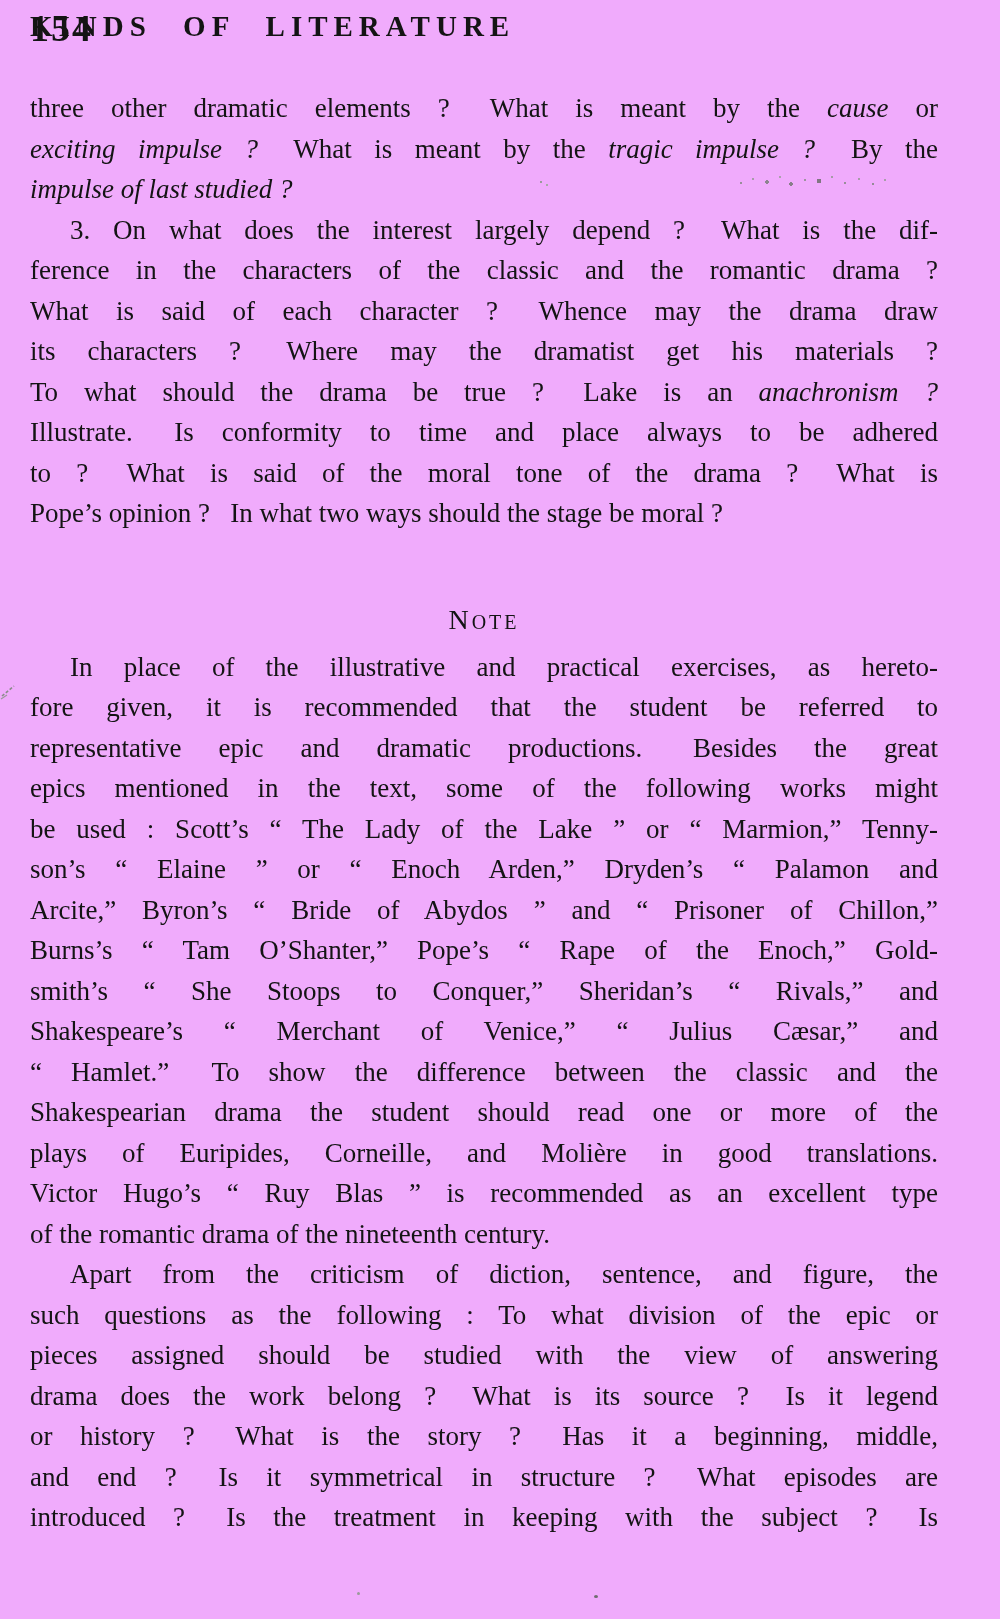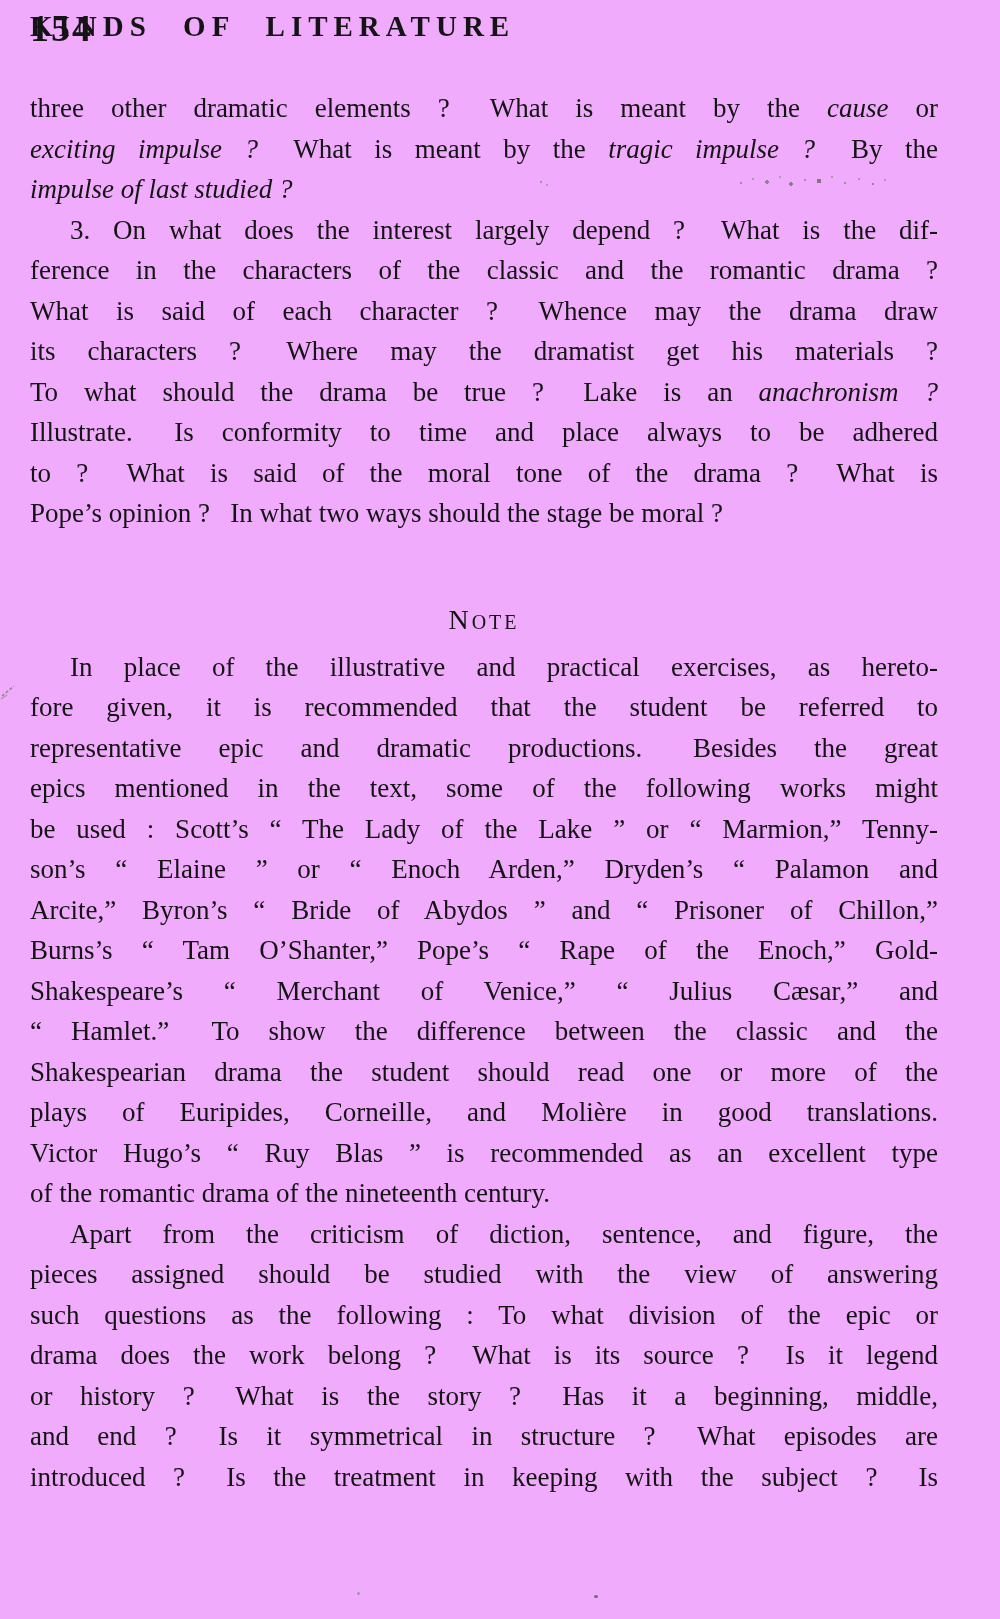--- a/index.html
+++ b/index.html
@@ -101,31 +101,32 @@
     <div id="note-block">
         <div class="para indent">
           <div class="line"><span>In place of the illustrative and practical exercises, as hereto-</span></div>
           <div class="line"><span>fore given, it is recommended that the student be referred to</span></div>
           <div class="line"><span>representative epic and dramatic productions.  Besides the great</span></div>
           <div class="line"><span>epics mentioned in the text, some of the following works might</span></div>
           <div class="line"><span>be used : Scott’s “ The Lady of the Lake ” or “ Marmion,” Tenny-</span></div>
           <div class="line"><span>son’s “ Elaine ” or “ Enoch Arden,” Dryden’s “ Palamon and</span></div>
           <div class="line"><span>Arcite,” Byron’s “ Bride of Abydos ” and “ Prisoner of Chillon,”</span></div>
           <div class="line"><span>Burns’s “ Tam O’Shanter,” Pope’s “ Rape of the Enoch,” Gold-</span></div>
+          <div class="line"><span>smith’s “ She Stoops to Conquer,” Sheridan’s “ Rivals,” and</span></div>
           <div class="line"><span>Shakespeare’s “ Merchant of Venice,” “ Julius Cæsar,” and</span></div>
           <div class="line"><span>“ Hamlet.”  To show the difference between the classic and the</span></div>
           <div class="line"><span>Shakespearian drama the student should read one or more of the</span></div>
           <div class="line"><span>plays of Euripides, Corneille, and Molière in good translations.</span></div>
           <div class="line"><span>Victor Hugo’s “ Ruy Blas ” is recommended as an excellent type</span></div>
           <div class="line lastline"><span>of the romantic drama of the nineteenth century.</span></div>
         </div>
         <div class="para indent">
           <div class="line"><span>Apart from the criticism of diction, sentence, and figure, the</span></div>
+          <div class="line"><span>such questions as the following : To what division of the epic or</span></div>
           <div class="line"><span>pieces assigned should be studied with the view of answering</span></div>
-          <div class="line"><span>such questions as the following : To what division of the epic or</span></div>
           <div class="line"><span>drama does the work belong ?  What is its source ?  Is it legend</span></div>
           <div class="line"><span>or history ?  What is the story ?  Has it a beginning, middle,</span></div>
           <div class="line"><span>and end ?  Is it symmetrical in structure ?  What episodes are</span></div>
           <div class="line"><span>introduced ?  Is the treatment in keeping with the subject ?  Is</span></div>
         </div>
       </div>
   </div>
 
   <div class="smudge"></div>
   <div class="speck-a"></div>

